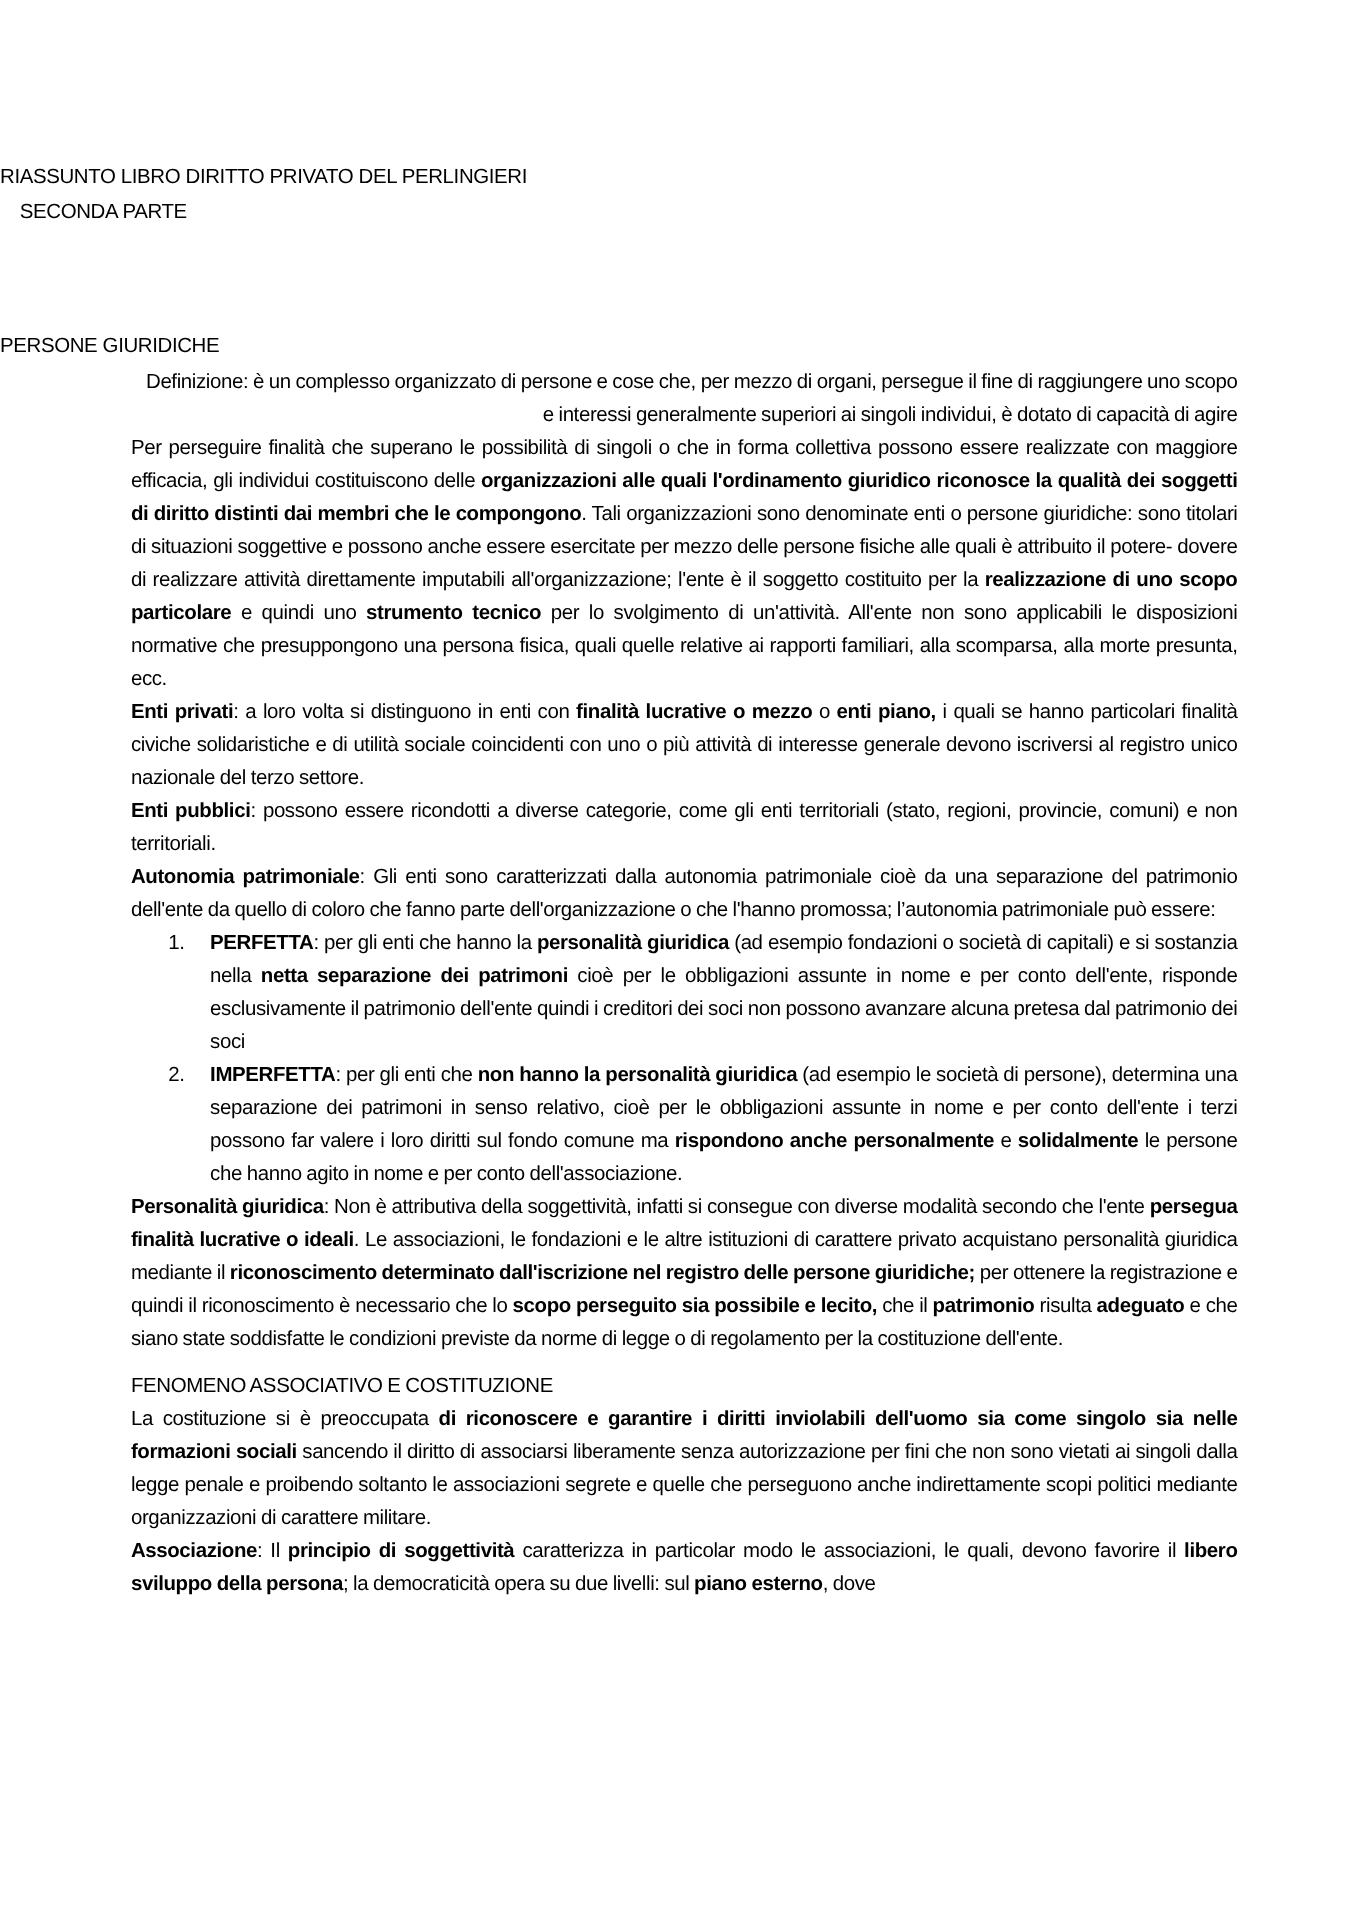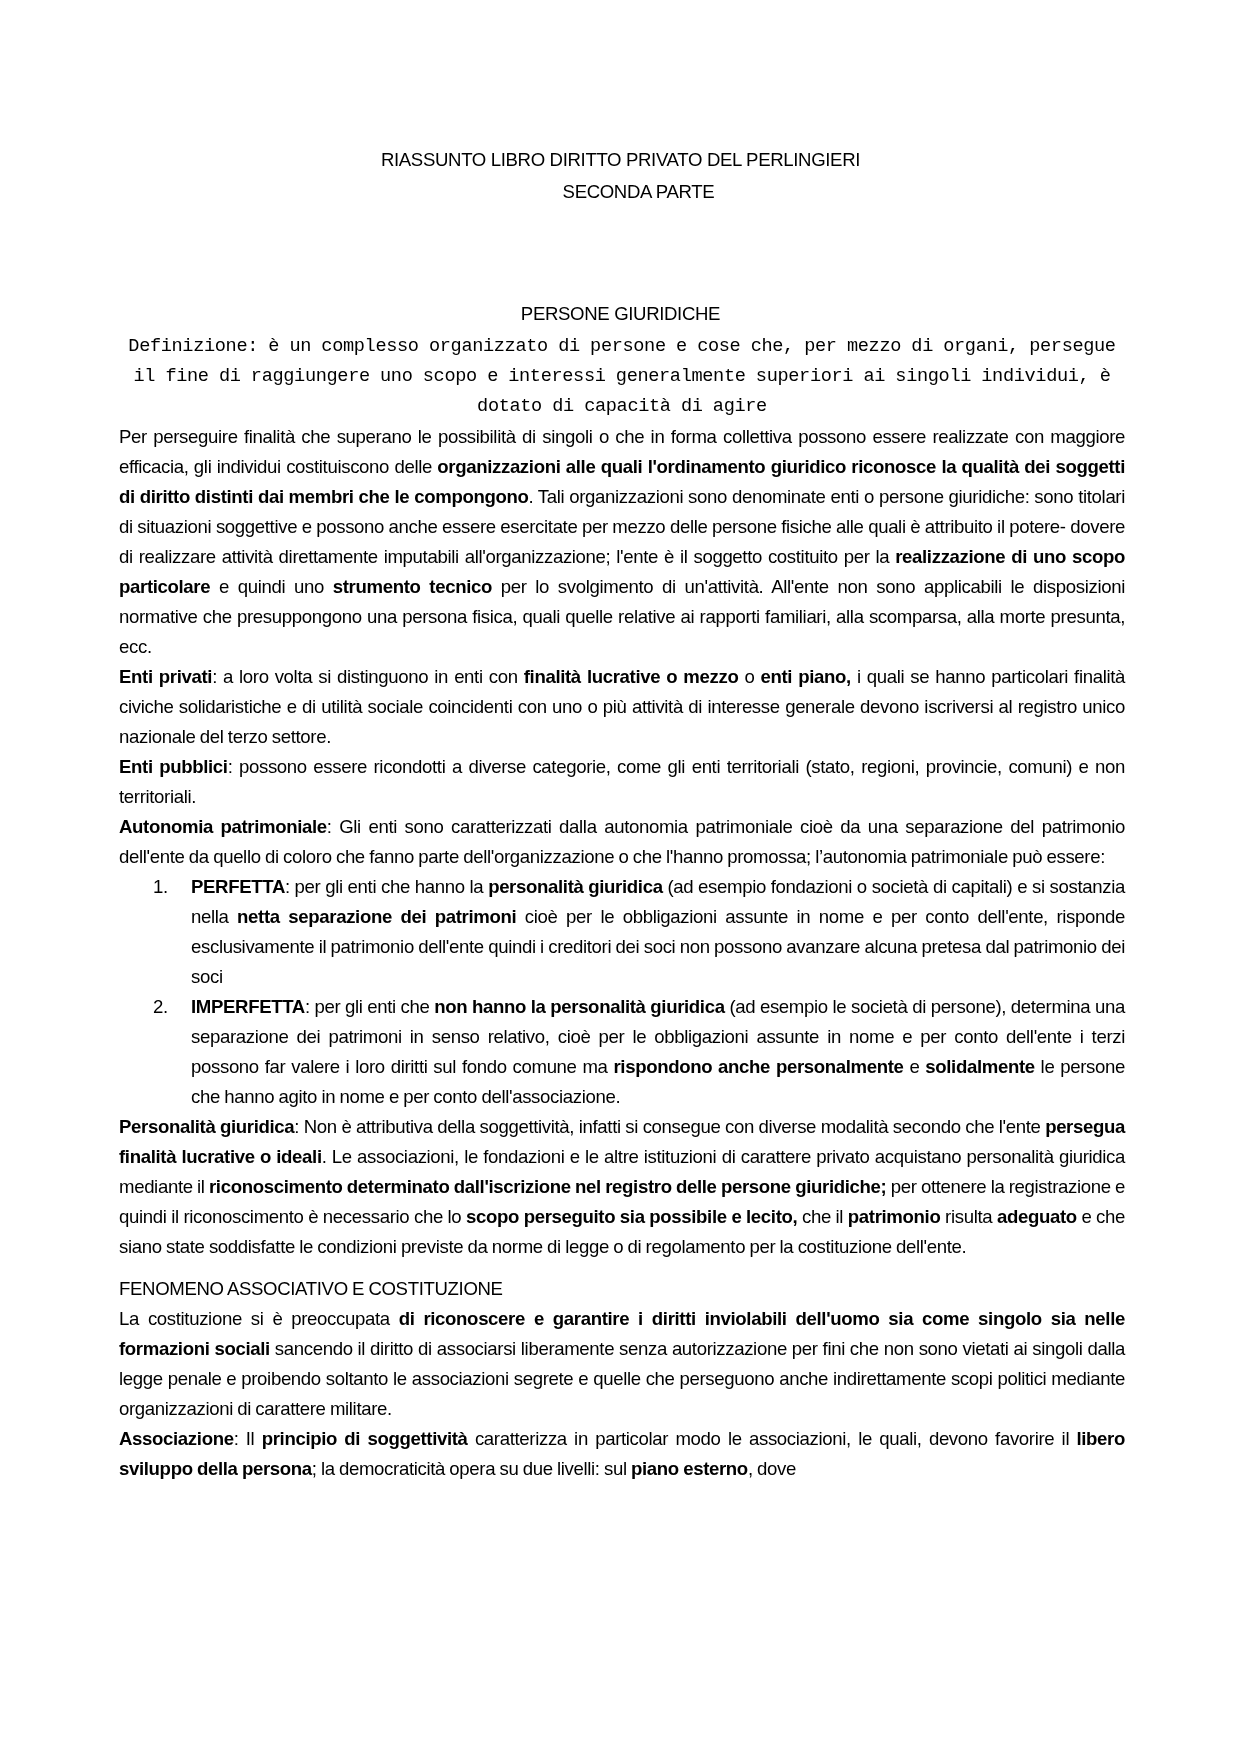--- a/index.html
+++ b/index.html
@@ -23,32 +23,32 @@
     top: 0;
     width: 1006px;
     font-size: 18.6px;
     line-height: 30px;
     letter-spacing: -0.35px;
     word-spacing: -0.5px;
   }
   .center-title {
     position: absolute;
     left: 0; width: 1241px;
-    text-align: center;
+    text-align: left;
     font-size: 18.6px;
     letter-spacing: -0.35px;
     line-height: 24px;
   }
   #title1 { top: 148px; }
   #title2 { top: 180px; margin-left: 18px; }
   #title3 { top: 302px; }
 
   .flow { position: absolute; top: 332px; left: 0; width: 1006px; }
   .p { margin: 0; text-align: justify; }
-  .p.left { text-align: center; font-family: Liberation Mono, monospace; }
+  .p.left { text-align: right; }
   .heading { margin: 0; text-align: left; }
   .gap { height: 12px; }
   b, .b { font-weight: bold; }
   ol.list {
     margin: 0;
     padding-left: 72px;
     list-style: none;
   }
   ol.list li {
     position: relative;

